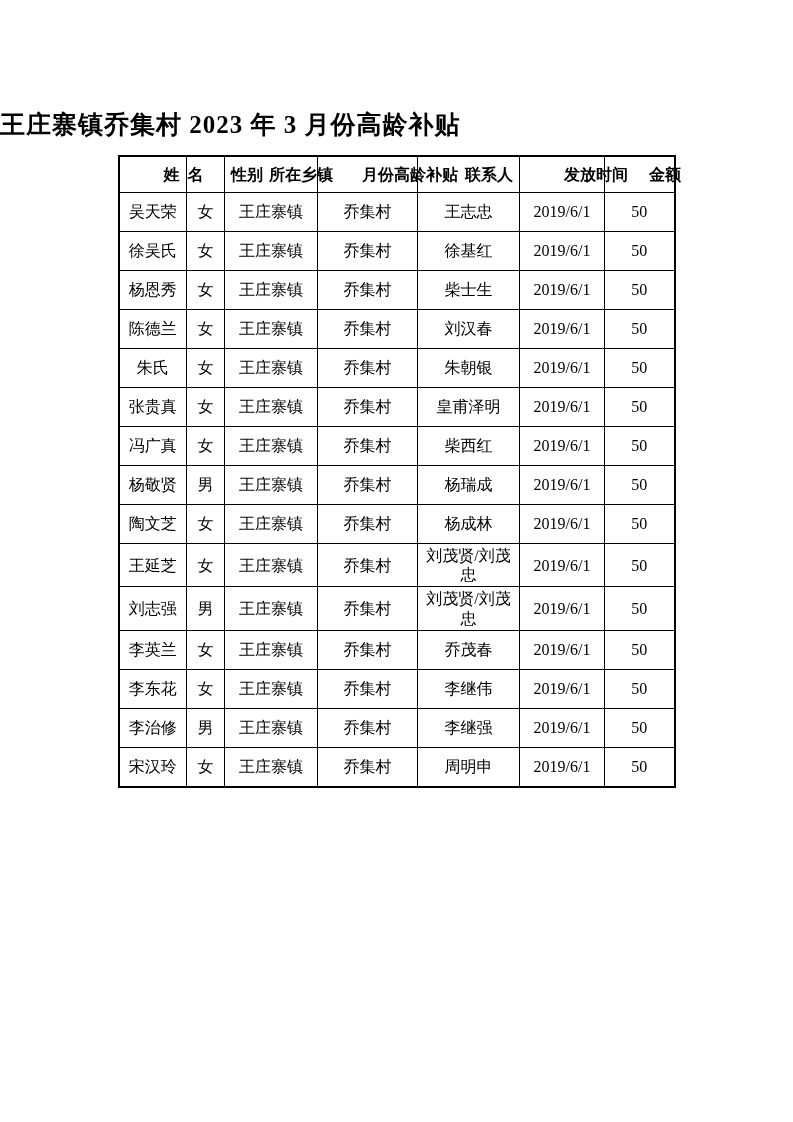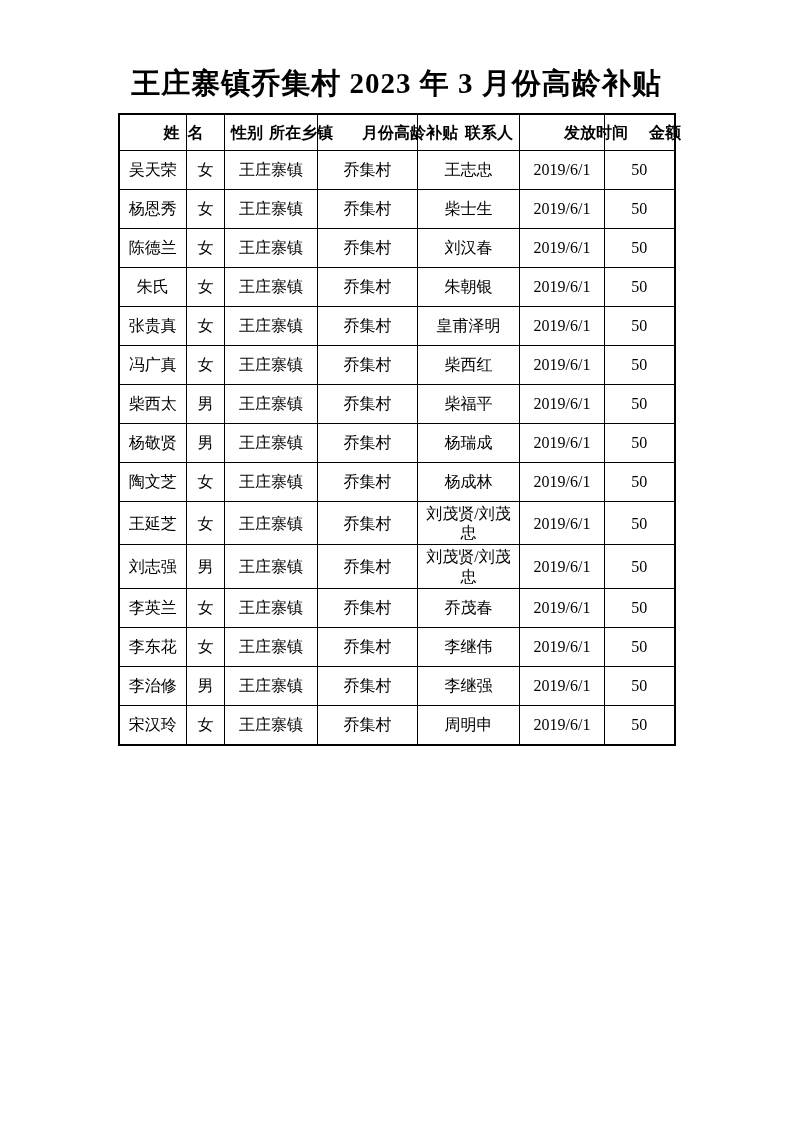--- a/index.html
+++ b/index.html
@@ -12,23 +12,23 @@
     width: 793px;
     height: 1122px;
     margin: 0 auto;
     background: #ffffff;
     font-family: "Liberation Serif", "DejaVu Serif", serif;
     color: #000000;
     overflow: hidden;
   }
   .doc-title {
     margin: 0;
-    padding-top: 60px;
-    text-align: center;
-    font-size: 29px;
+    padding-top: 102px;
+    text-align: left;
+    font-size: 25px;
     font-weight: bold;
     line-height: 46px;
     letter-spacing: 1px;
   }
   .doc-title .title-line {
     display: block;
   }
   table.roster {
     margin: 7px auto 0 auto;
     width: 556px;
@@ -98,20 +98,29 @@
         <tr>
           <td>吴天荣</td>
           <td>女</td>
           <td>王庄寨镇</td>
           <td>乔集村</td>
           <td>王志忠</td>
           <td>2019/6/1</td>
           <td>50</td>
         </tr>
         <tr>
+          <td>徐吴氏</td>
+          <td>女</td>
+          <td>王庄寨镇</td>
+          <td>乔集村</td>
+          <td>徐基红</td>
+          <td>2019/6/1</td>
+          <td>50</td>
+        </tr>
+        <tr>
           <td>杨恩秀</td>
           <td>女</td>
           <td>王庄寨镇</td>
           <td>乔集村</td>
           <td>柴士生</td>
           <td>2019/6/1</td>
           <td>50</td>
         </tr>
         <tr>
           <td>陈德兰</td>
@@ -139,29 +148,20 @@
           <td>皇甫泽明</td>
           <td>2019/6/1</td>
           <td>50</td>
         </tr>
         <tr>
           <td>冯广真</td>
           <td>女</td>
           <td>王庄寨镇</td>
           <td>乔集村</td>
           <td>柴西红</td>
-          <td>2019/6/1</td>
-          <td>50</td>
-        </tr>
-        <tr>
-          <td>柴西太</td>
-          <td>男</td>
-          <td>王庄寨镇</td>
-          <td>乔集村</td>
-          <td>柴福平</td>
           <td>2019/6/1</td>
           <td>50</td>
         </tr>
         <tr>
           <td>杨敬贤</td>
           <td>男</td>
           <td>王庄寨镇</td>
           <td>乔集村</td>
           <td>杨瑞成</td>
           <td>2019/6/1</td>

